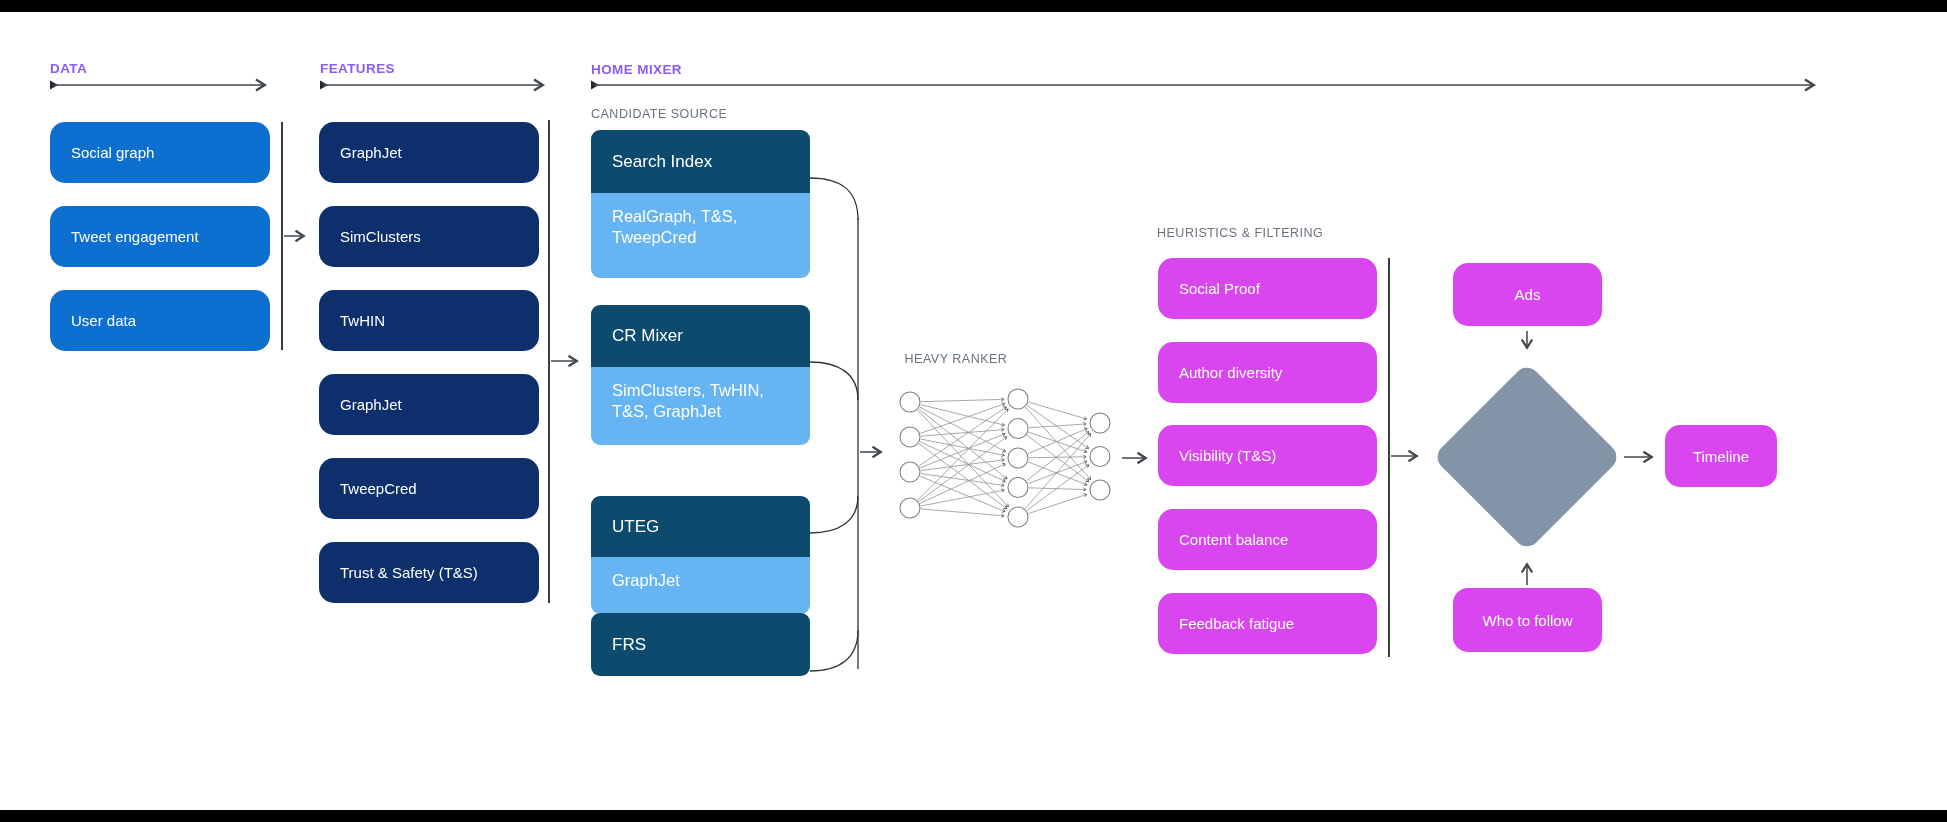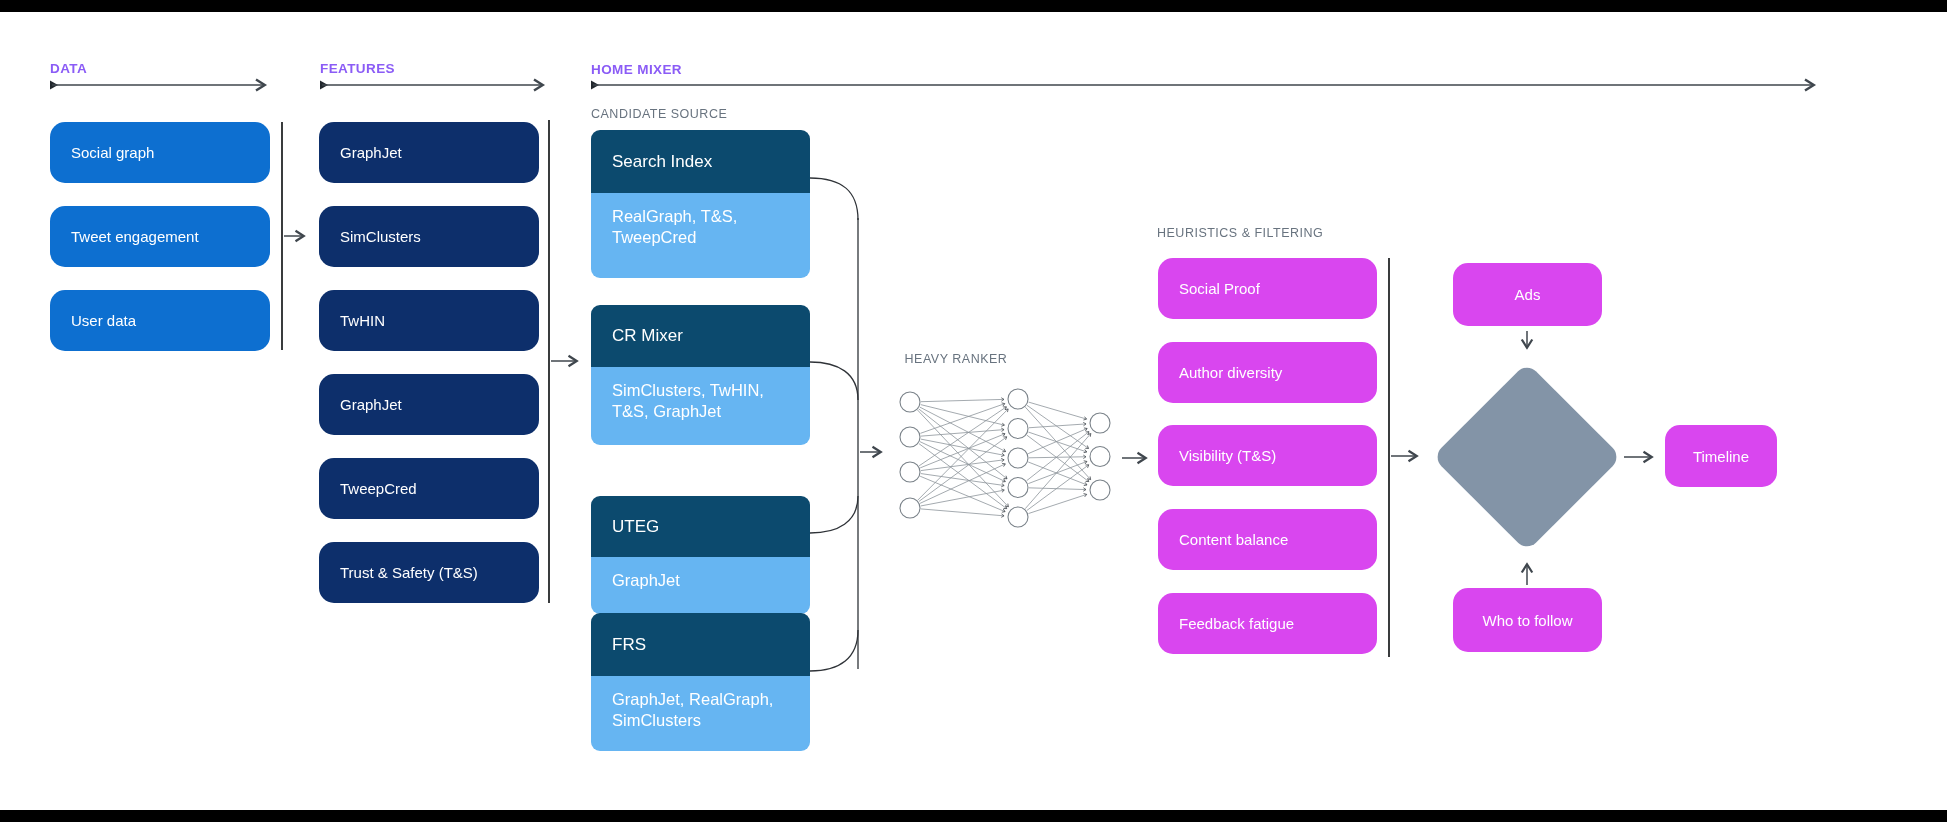--- a/index.html
+++ b/index.html
@@ -75,21 +75,20 @@
 <div class="cand" style="top:305px">
   <div class="cand-head" style="height:62px">CR Mixer</div>
   <div class="cand-sub" style="height:78px">SimClusters, TwHIN, T&amp;S, GraphJet</div>
 </div>
 <div class="cand" style="top:496px">
   <div class="cand-head" style="height:61px">UTEG</div>
   <div class="cand-sub" style="height:57px">GraphJet</div>
 </div>
 <div class="cand" style="top:613px">
   <div class="cand-head" style="height:63px">FRS</div>
-  <div class="cand-sub" style="height:75px">GraphJet, RealGraph, SimClusters</div>
 </div>
 
 <div class="box box-bright" style="left:1158px;top:258px;width:219px;height:61px">Social Proof</div>
 <div class="box box-bright" style="left:1158px;top:342px;width:219px;height:61px">Author diversity</div>
 <div class="box box-bright" style="left:1158px;top:425px;width:219px;height:61px">Visibility (T&amp;S)</div>
 <div class="box box-bright" style="left:1158px;top:509px;width:219px;height:61px">Content balance</div>
 <div class="box box-bright" style="left:1158px;top:593px;width:219px;height:61px">Feedback fatigue</div>
 
 <div class="box box-bright box-center" style="left:1453px;top:263px;width:149px;height:63px">Ads</div>
 <div class="box box-bright box-center" style="left:1453px;top:588px;width:149px;height:64px">Who to follow</div>

